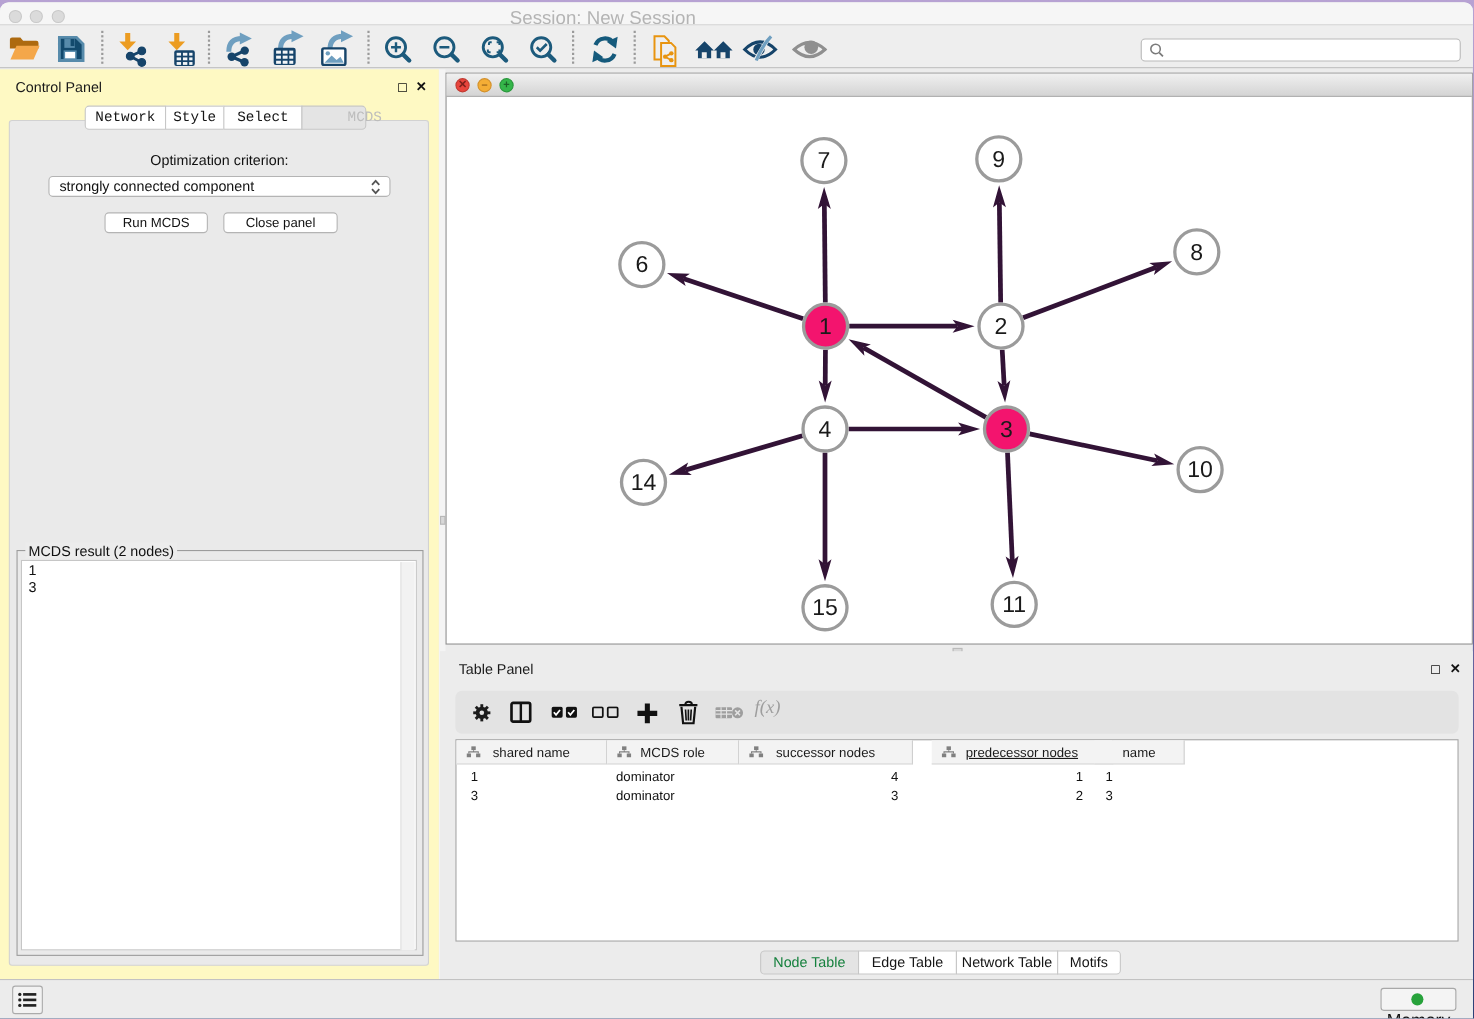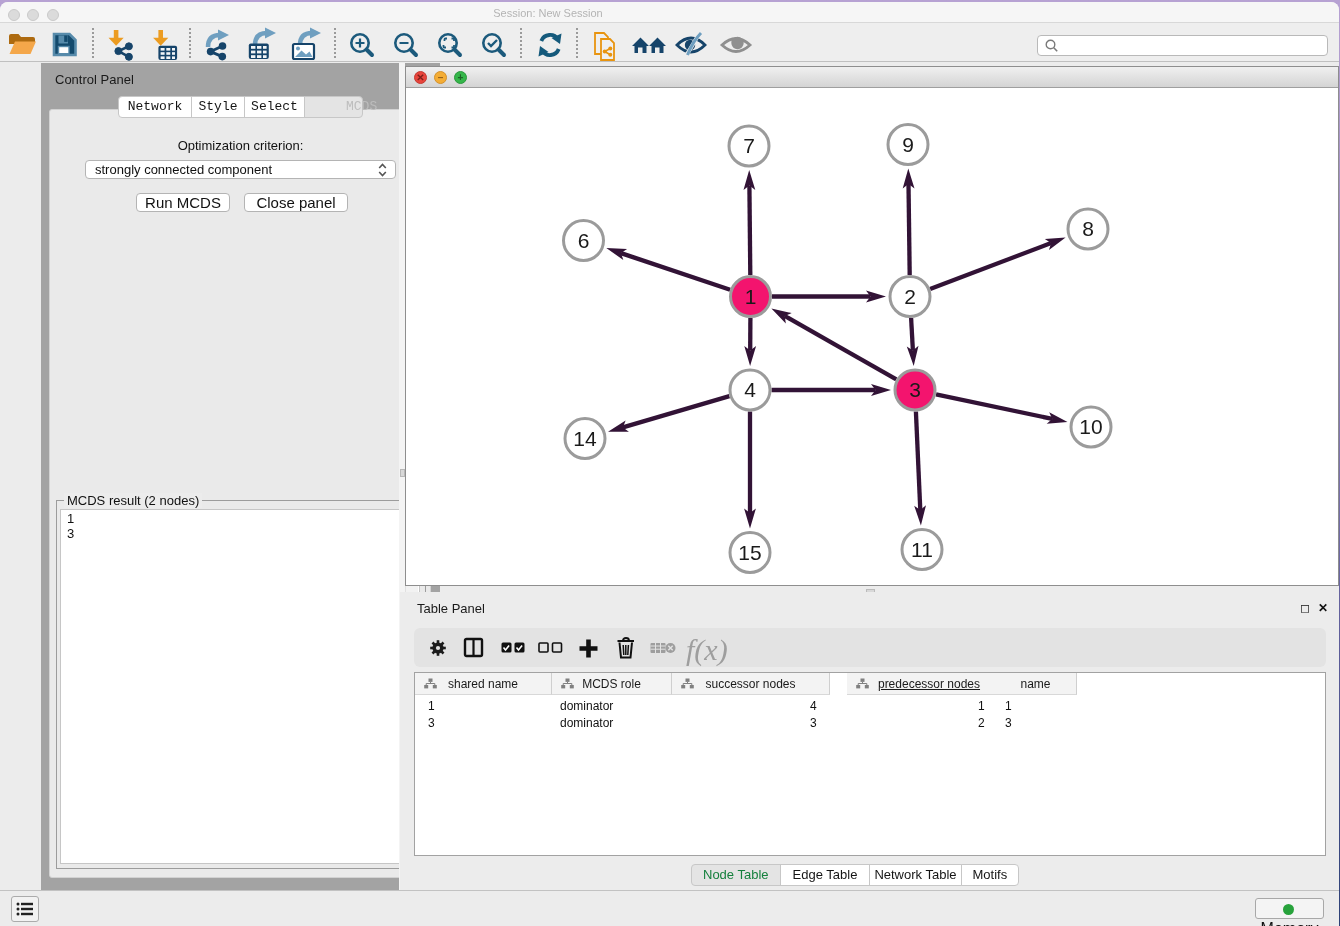--- a/index.html
+++ b/index.html
@@ -7,45 +7,45 @@
  font-family:"Liberation Sans",sans-serif;}
 #win{position:absolute;left:0;top:2px;width:1338.5px;height:924px;
  background:#ececec;border-radius:8px 8px 0 0;overflow:hidden;}
 #page{position:absolute;left:0;top:-2px;width:1340px;height:926px;}
 .abs{position:absolute;}
 
 #titlebar{position:absolute;left:0;top:2px;width:1340px;height:20px;background:#f6f6f6;}
 .tl{position:absolute;top:7px;width:12px;height:12px;border-radius:50%;
  background:#dbdbdb;border:1px solid #c9c9c9;box-sizing:border-box;}
 #title-text{position:absolute;left:0;top:5px;width:1096px;text-align:center;
- font-size:11px;color:#b4b4b4;}
+ font-size:17px;color:#b4b4b4;}
 
 #toolbar{position:absolute;left:0;top:22px;width:1340px;height:40px;background:#eeeeee;
  border-top:1px solid #d8d8d8;border-bottom:1px solid #c0c0c0;box-sizing:border-box;}
 .tsep{position:absolute;top:5px;height:30px;width:0;border-left:2px dotted #9a9a9a;}
 #searchbox{position:absolute;left:1037px;top:12px;width:291px;height:21px;background:#fff;
  border:1px solid #b9b9b9;border-radius:4px;box-sizing:border-box;}
 
-#cpanel{position:absolute;left:0;top:63px;width:399px;height:827px;background:#a3a3a3;margin-left:41px;}
+#cpanel{position:absolute;left:0;top:63px;width:399px;height:827px;background:#fef9c3;}
 #cp-title{position:absolute;left:14px;top:9px;font-size:13px;color:#1a1a1a;}
 .wicons{position:absolute;top:9px;font-size:12px;color:#111;}
 .tabrow{position:absolute;display:flex;z-index:5;}
 .tab{font-size:13px;color:#151515;background:#fff;border:1px solid #c7c7c7;
  padding:2px 0 3px;margin-left:-1px;line-height:15px;box-sizing:border-box;text-align:center;font-family:Liberation Mono, monospace;}
 .tab.first{border-radius:4px 0 0 4px;}
 .tab.last{border-radius:0 4px 4px 0;padding-left:41px;}
 .tab.sel{background:#e4e4e4;color:#bdbdbd;}
 #cp-frame{position:absolute;left:8px;top:46px;width:382px;height:769px;
  background:#eaeaea;border:1px solid #d2d2d2;border-radius:3px;box-sizing:border-box;}
 #opt-label{position:absolute;left:0;top:75px;width:399px;text-align:center;font-size:13px;color:#111;}
 #combo{position:absolute;left:44px;top:97px;width:311px;height:19px;background:#fff;
  border:1px solid #b4b4b4;border-radius:4px;box-sizing:border-box;font-size:13px;color:#111;
  line-height:17px;padding-left:9px;}
 .btn{position:absolute;height:19px;background:#fff;border:1px solid #b4b4b4;border-radius:4px;
- box-sizing:border-box;font-size:15px;color:#111;text-align:center;line-height:17px;}
+ box-sizing:border-box;font-size:12px;color:#111;text-align:center;line-height:17px;}
 #groupbox{position:absolute;left:15px;top:437px;width:368px;height:367px;
  border:1px solid #9c9c9c;}
 #gb-title{position:absolute;left:7px;top:-8px;background:#ececec;padding:0 3px;
  font-size:13px;color:#111;text-align:center;}
 #gb-list{position:absolute;left:3px;top:8px;width:360px;height:355px;background:#fff;
  border:1px solid #c6c6c6;box-sizing:border-box;font-size:13px;color:#111;}
 #gb-scroll{position:absolute;right:1px;top:1px;width:12px;height:353px;background:#f2f2f2;
  border-left:1px solid #e0e0e0;}
 
 #netwin{position:absolute;left:405px;top:66px;width:933.5px;height:520px;
@@ -225,21 +225,21 @@
       </svg>
     </div>
   </div>
   <div id="cpanel">
     <div id="cp-title">Control Panel</div>
     <div class="wicons" style="left:361px;">◻</div>
     <div class="wicons" style="left:378px;font-weight:bold;">✕</div>
     <div class="tabrow" style="left:78px;top:33px;">
       <div class="tab first" style="width:74px;">Network</div>
           <div class="tab" style="width:54px;">Style</div>
-          <div class="tab" style="width:61px;">Select</div>
+          <div class="tab" style="width:72px;">Select</div>
           <div class="tab last sel" style="width:59px;">MCDS</div>
     </div>
     <div id="cp-frame"></div>
     <div id="combo">strongly connected component
       <svg width="9" height="14" viewBox="0 0 9 14" style="position:absolute;right:8px;top:2px;">
        <path d="M1.2 5 L4.5 1.4 L7.8 5" fill="none" stroke="#555" stroke-width="1.6"></path>
        <path d="M1.2 9 L4.5 12.6 L7.8 9" fill="none" stroke="#555" stroke-width="1.6"></path>
           </svg>
     </div>
     <div id="opt-label">Optimization criterion:</div>
@@ -375,21 +375,21 @@
         </g>
         <g stroke="#e3e3e3" stroke-width="1">
               <line x1="0.5" y1="5" x2="15.5" y2="5"></line>
               <line x1="0.5" y1="8.2" x2="15.5" y2="8.2"></line>
         <line x1="5.5" y1="2" x2="5.5" y2="12"></line>
               <line x1="10.5" y1="2" x2="10.5" y2="12"></line>
             </g>
         <circle cx="20.5" cy="7" r="5" fill="#9e9e9e"></circle>
         <path d="M18.3 4.8 l4.4 4.4 M22.7 4.8 l-4.4 4.4" stroke="#e3e3e3" stroke-width="1.4"></path>
       </svg>
-      <div class="abs" style="left:272px;top:5px;font-family:'Liberation Serif',serif;font-style:italic;font-size:30px;color:#9e9e9e;">f(x)</div>
+      <div class="abs" style="left:272px;top:5px;font-family:'Liberation Serif',serif;font-style:italic;font-size:17px;color:#9e9e9e;">f(x)</div>
     </div>
     <div id="ttable">
       <div class="th" style="left:0;width:137px;"><svg class="hic" width="13" height="11" viewBox="0 0 13 11">
               <g fill="#808080">
                 <rect x="4.5" y="0.5" width="4" height="3.4"></rect>
                 <rect x="0.2" y="7" width="4" height="3.4"></rect>
                 <rect x="8.8" y="7" width="4" height="3.4"></rect>
                 <path d="M6.5 4 V5.5 M2.2 7 V5.5 H10.8 V7" stroke="#808080" fill="none"></path>
               </g>
             </svg> shared name</div>

